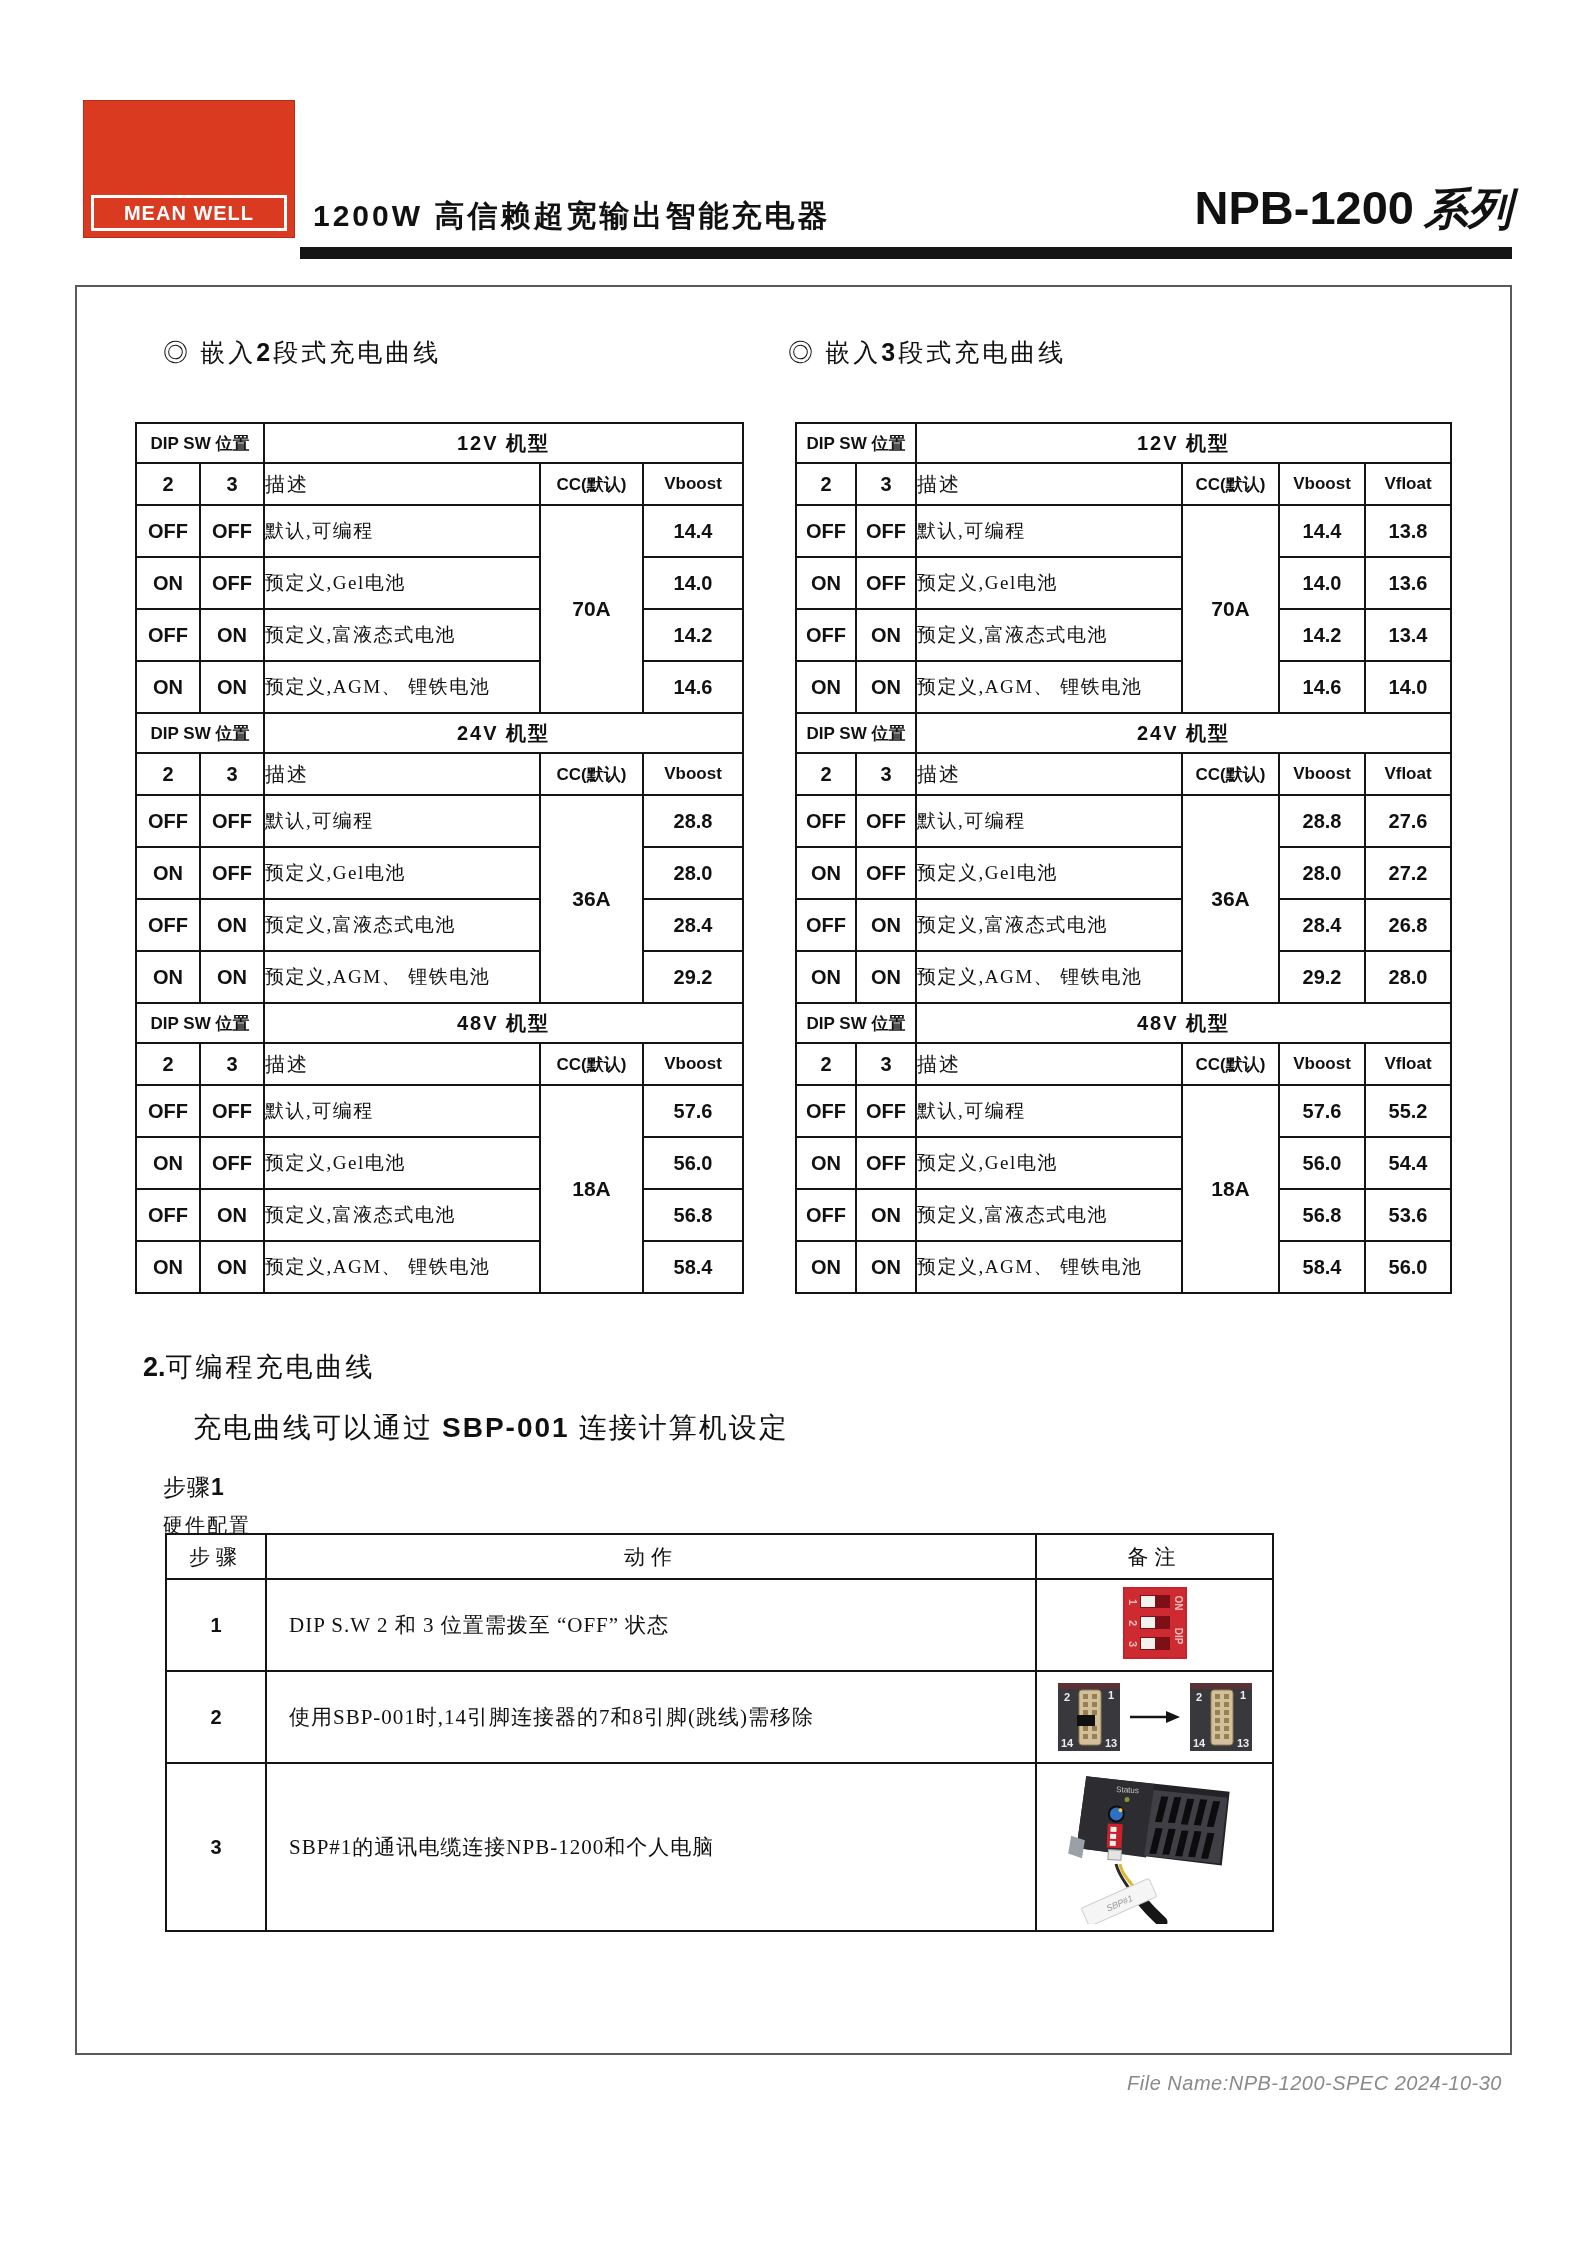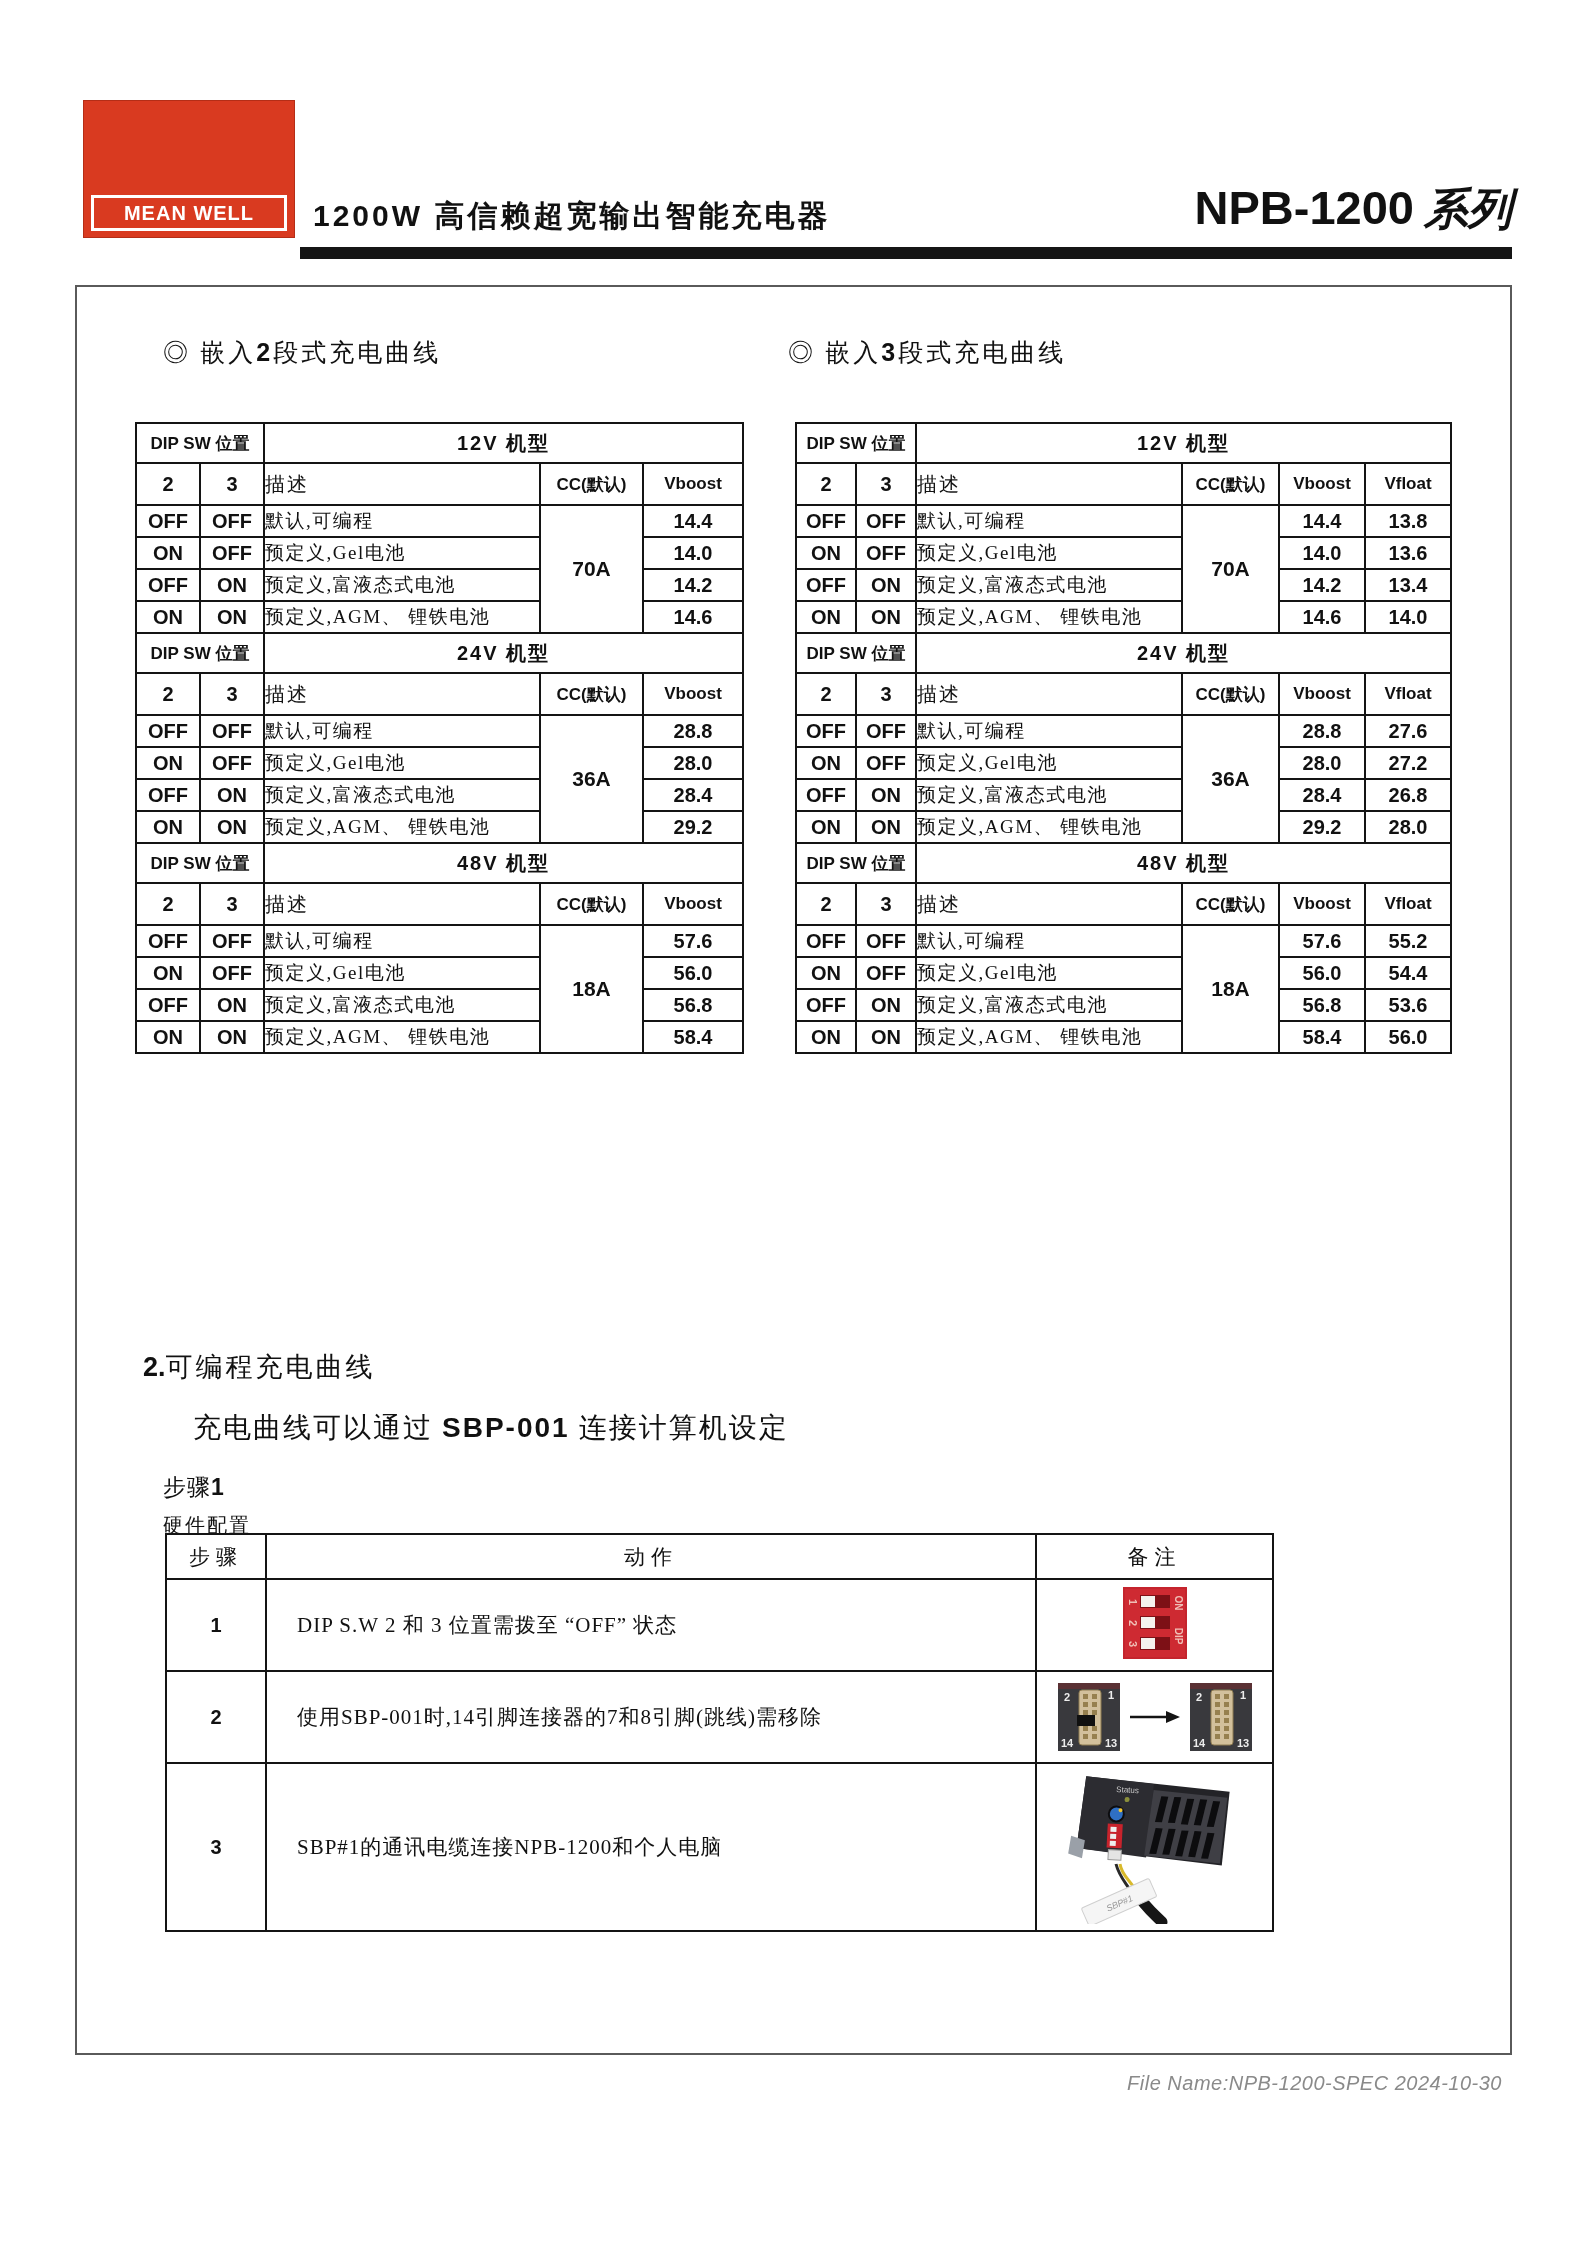--- a/index.html
+++ b/index.html
@@ -22,21 +22,21 @@
   .content-box{left:75px;top:285px;width:1437px;height:1770px;border:2px solid #5a5a5a;box-sizing:border-box;}
 
   .sec-heading{font-family:"Liberation Serif",serif;font-size:25px;letter-spacing:3px;}
   .sec-heading .num{font-family:"Liberation Sans",sans-serif;font-weight:bold;}
   #h2stage{left:163px;top:336px;}
   #h3stage{left:788px;top:336px;}
 
   
   table.ct{border-collapse:collapse;table-layout:fixed;}
   .ct td{border:2px solid #141414;padding:0;vertical-align:middle;box-sizing:border-box;background:#fff;}
-  tr.sr{height:40px;} tr.hr{height:42px;} tr.dr{height:32px;}
+  tr.sr{height:40px;} tr.hr{height:42px;} tr.dr{height:52px;}
   .lb{font-family:"Liberation Sans",sans-serif;font-weight:bold;font-size:20px;text-align:center;}
   .sm{font-size:17px;}
   .dl{font-family:"Liberation Sans",sans-serif;font-weight:bold;font-size:17px;text-align:center;}
   .mh{font-family:"Liberation Sans",sans-serif;font-weight:bold;font-size:20px;text-align:center;letter-spacing:2px;margin-left:42px;}
   .dz{font-family:"Liberation Serif",serif;font-size:19px;text-align:left;padding-left:10px;letter-spacing:1.5px;}
   .dh{font-size:20px;letter-spacing:2px;}
   .ccv{font-size:21px;}
   #ctL{left:135px;top:422px;} #ctR{left:795px;top:422px;}
 
   
@@ -49,21 +49,21 @@
   .p-step .pn{font-family:"Liberation Sans",sans-serif;font-weight:bold;}
   .p-sub{left:163px;top:1512px;font-size:20px;font-family:"Liberation Serif",serif;letter-spacing:2px;}
 
   
   #st{left:165px;top:1533px;}
   table.st{border-collapse:collapse;table-layout:fixed;}
   .st td{border:2px solid #141414;box-sizing:border-box;background:#fff;padding:0;vertical-align:middle;}
   tr.sth{height:45px;} tr.str1{height:92px;} tr.str2{height:92px;} tr.str3{height:168px;}
   .st .hc{font-family:"Liberation Serif",serif;font-size:21px;text-align:center;letter-spacing:6px;}
   .st .sn{font-family:"Liberation Sans",sans-serif;font-weight:bold;font-size:20px;text-align:center;}
-  .st .ac{font-family:"Liberation Serif",serif;font-size:21px;text-align:left;padding-left:30px;letter-spacing:1px;}
+  .st .ac{font-family:"Liberation Serif",serif;font-size:21px;text-align:left;padding-left:22px;letter-spacing:1px;}
   .st .nc{text-align:center;}
   .conn-row{display:flex;align-items:center;justify-content:center;gap:8px;}
 
   .footer{right:85px;top:2072px;font-size:20px;font-style:italic;color:#8a8a8a;letter-spacing:0.5px;}
 </style>
 </head>
 <body>
 
 <div>
 

